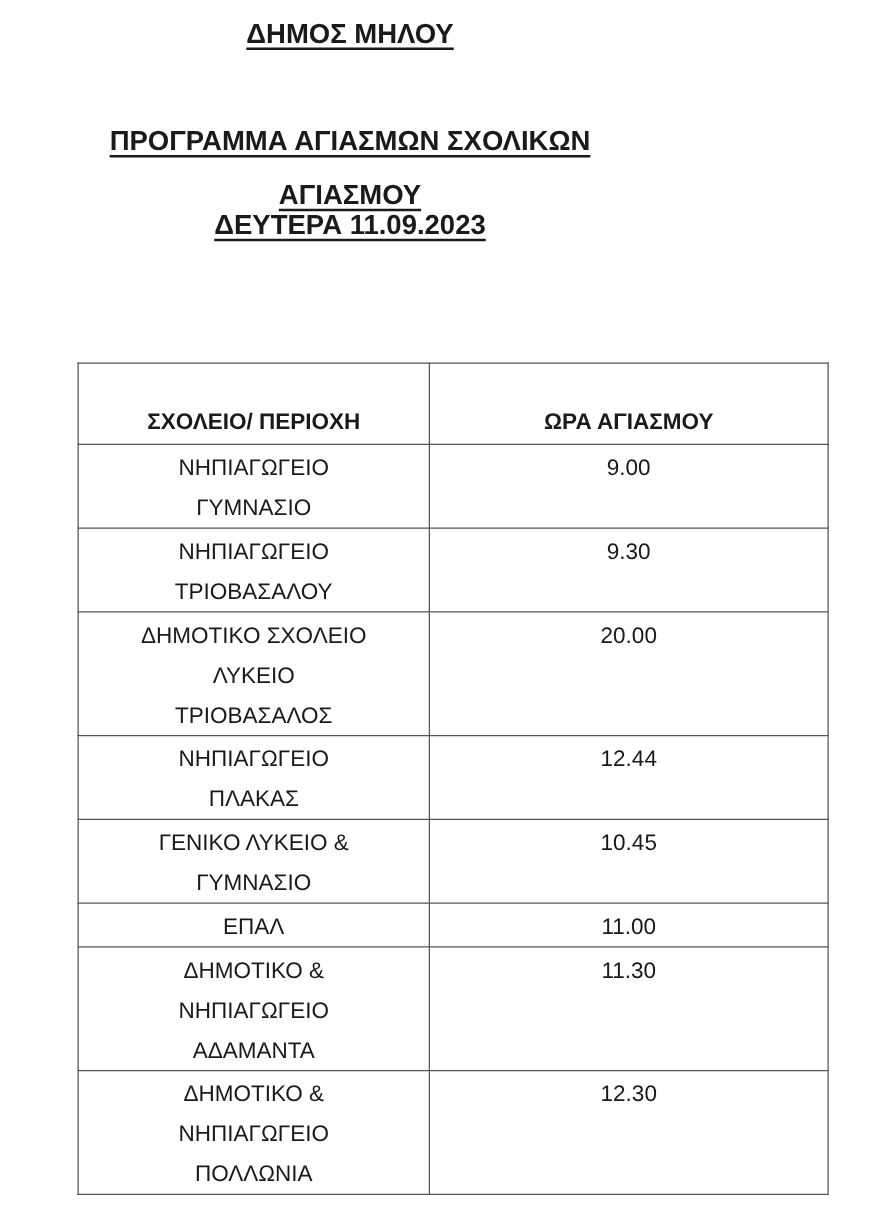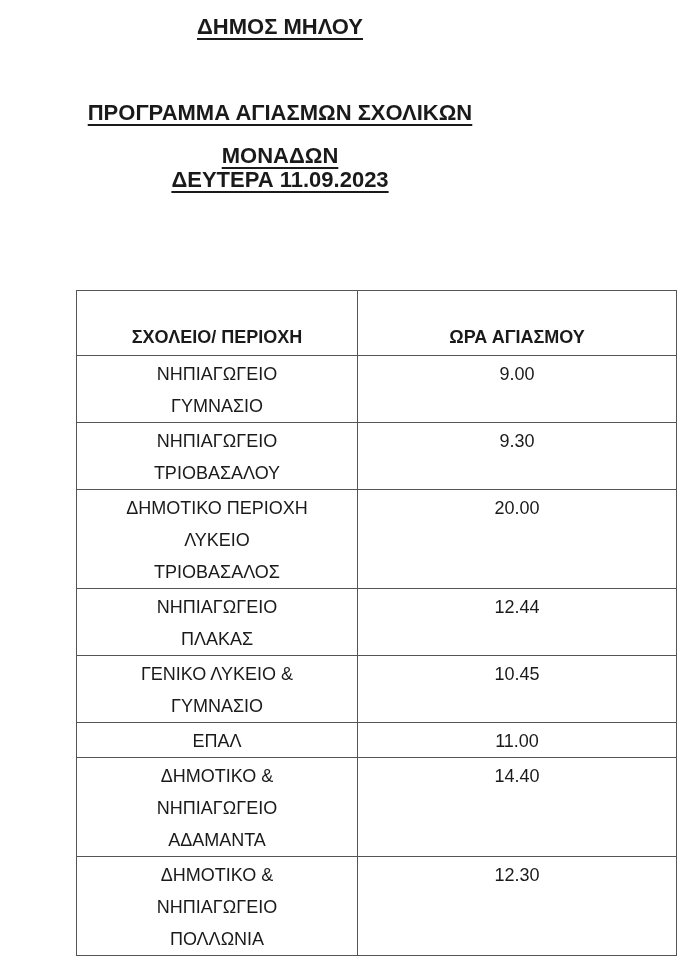--- a/index.html
+++ b/index.html
@@ -5,35 +5,35 @@
   html, body { margin:0; padding:0; background:#ffffff; }
   body { width:700px; height:975px; position:relative; overflow:hidden;
          font-family:"Liberation Sans", "DejaVu Sans", sans-serif; color:#1a1a1a; }
   .title { position:absolute; left:0; width:560px; text-align:center;
            font-weight:bold; font-size:22px; }
   .title span { text-decoration:underline; text-underline-offset:4px; text-decoration-thickness:2px; }
   #t1 { top:14px; }
   #t2 { top:100px; }
   #t3 { top:143px; }
   #t4 { top:167px; }
-  table { position:absolute; left:76px; top:290px; width:601px;
+  table { position:absolute; left:62px; top:290px; width:601px;
           border-collapse:collapse; font-size:18px; }
   td, th { border:1.5px solid #555; text-align:center; vertical-align:top;
            padding:0; line-height:32px; }
   th { font-weight:bold; vertical-align:bottom; height:62px; padding-bottom:2px; }
   td.school { width:280px; padding-top:2px; }
   td.time { padding-top:2px; }
   .line { display:block; }
 </style>
 </head>
 <body>
 
 <div id="t1" class="title"><span>ΔΗΜΟΣ ΜΗΛΟΥ</span></div>
 <div id="t2" class="title"><span>ΠΡΟΓΡΑΜΜΑ ΑΓΙΑΣΜΩΝ ΣΧΟΛΙΚΩΝ</span></div>
-<div id="t3" class="title"><span>ΜΟΝΑΔΩΝ</span></div>
+<div id="t3" class="title"><span>ΑΓΙΑΣΜΟΥ</span></div>
 <div id="t4" class="title"><span>ΔΕΥΤΕΡΑ 11.09.2023</span></div>
 
 <table>
   <thead>
     <tr>
       <th>ΣΧΟΛΕΙΟ/ ΠΕΡΙΟΧΗ</th>
       <th>ΩΡΑ ΑΓΙΑΣΜΟΥ</th>
     </tr>
   </thead>
   <tbody id="tbody">
@@ -46,21 +46,21 @@
       </tr>
       <tr>
         <td class="school">
           <span class="line">ΝΗΠΙΑΓΩΓΕΙΟ</span>
           <span class="line">ΤΡΙΟΒΑΣΑΛΟΥ</span>
         </td>
         <td class="time">9.30</td>
       </tr>
       <tr>
         <td class="school">
-          <span class="line">ΔΗΜΟΤΙΚΟ ΠΕΡΙΟΧΗ</span>
+          <span class="line">ΔΗΜΟΤΙΚΟ ΣΧΟΛΕΙΟ</span>
           <span class="line">ΛΥΚΕΙΟ</span>
           <span class="line">ΤΡΙΟΒΑΣΑΛΟΣ</span>
         </td>
         <td class="time">20.00</td>
       </tr>
       <tr>
         <td class="school">
           <span class="line">ΝΗΠΙΑΓΩΓΕΙΟ</span>
           <span class="line">ΠΛΑΚΑΣ</span>
         </td>
@@ -78,21 +78,21 @@
           <span class="line">ΕΠΑΛ</span>
         </td>
         <td class="time">11.00</td>
       </tr>
       <tr>
         <td class="school">
           <span class="line">ΔΗΜΟΤΙΚΟ &amp;</span>
           <span class="line">ΝΗΠΙΑΓΩΓΕΙΟ</span>
           <span class="line">ΑΔΑΜΑΝΤΑ</span>
         </td>
-        <td class="time">14.40</td>
+        <td class="time">11.30</td>
       </tr>
       <tr>
         <td class="school">
           <span class="line">ΔΗΜΟΤΙΚΟ &amp;</span>
           <span class="line">ΝΗΠΙΑΓΩΓΕΙΟ</span>
           <span class="line">ΠΟΛΛΩΝΙΑ</span>
         </td>
         <td class="time">12.30</td>
       </tr>
     </tbody>

